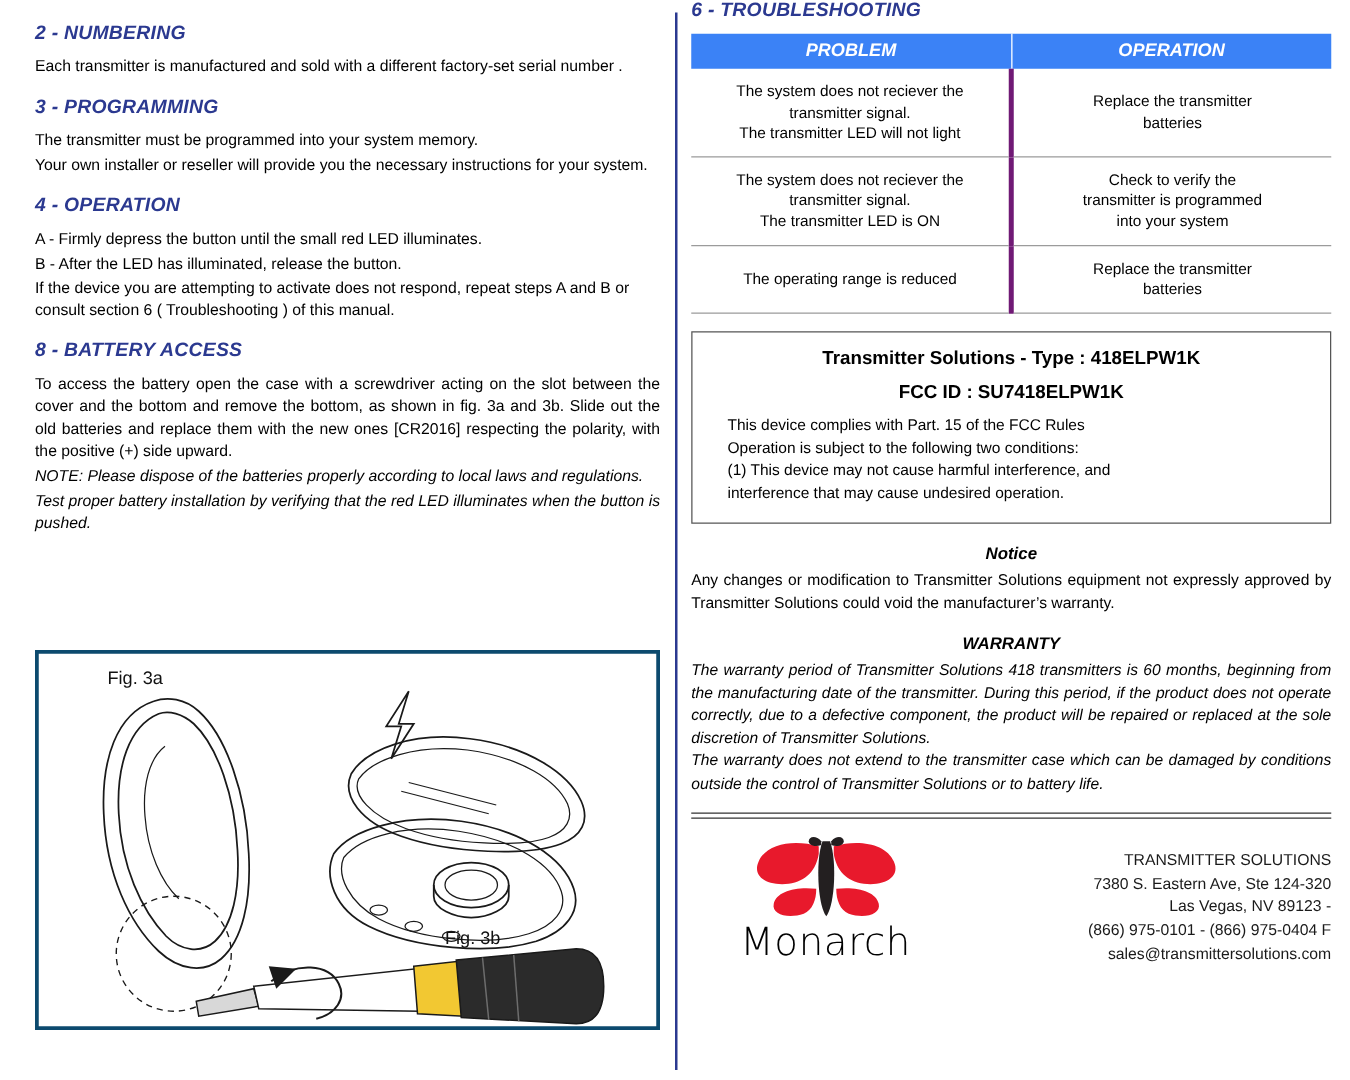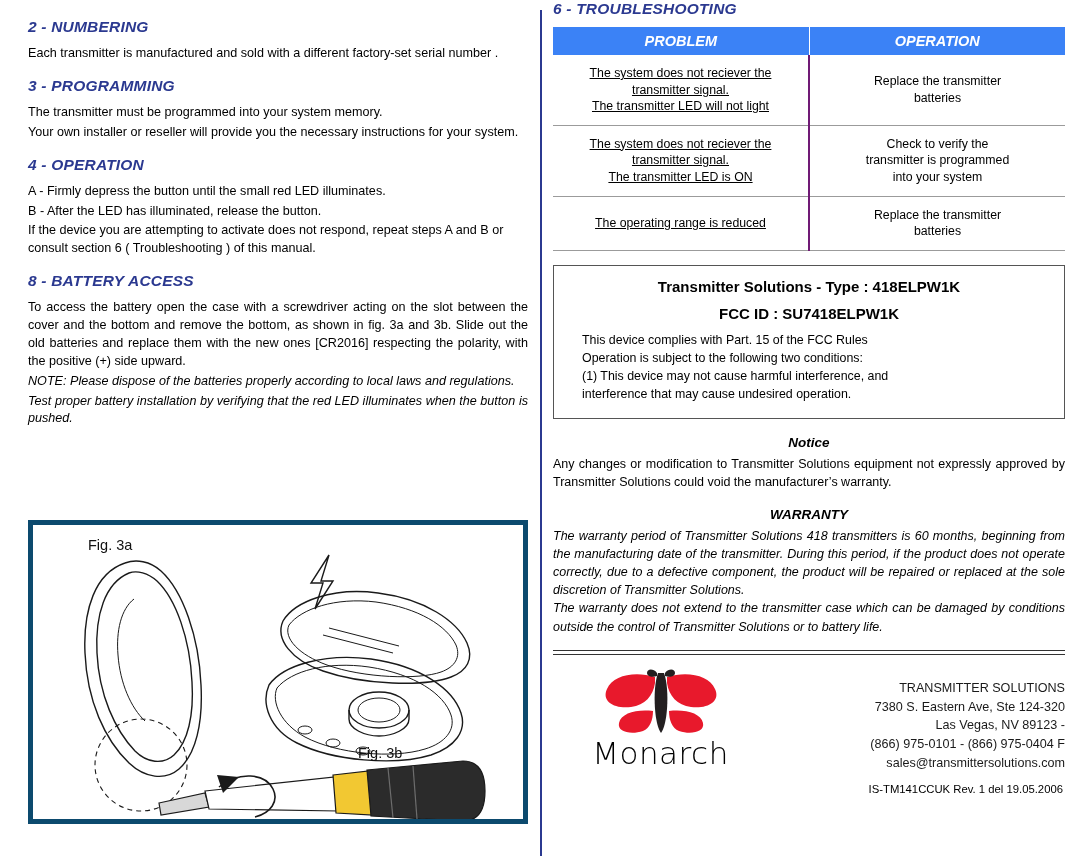--- a/index.html
+++ b/index.html
@@ -75,21 +75,21 @@
     border: none;
   }
   .ts-table td {
     font-size: 12.3px;
     text-align: center;
     padding: 10px 10px;
     line-height: 1.35;
     border-bottom: 1px solid #9b9b9b;
     vertical-align: middle;
   }
-  .ts-table td.first { border-right: 2px solid #701a75; text-decoration: underline; }
+  .ts-table td.first { border-right: 4px solid #701a75; }
   .ts-table tr.head-row th:first-child { border-right: 1px solid #ffffff; }
 
   
   .fcc-box {
     border: 1px solid #555;
     margin-top: 14px;
     padding: 10px 14px 14px 14px;
   }
   .fcc-title {
     text-align: center;
@@ -176,21 +176,21 @@
     padding-right: 2px;
   }
 
   
   .figbox {
     position: absolute;
     left: 28px;
     top: 520px;
     width: 500px;
     height: 304px;
-    border: 5px solid #0c4a6e;
+    border: 3px solid #0c4a6e;
     box-sizing: border-box;
     overflow: hidden;
   }
   .fig-label {
     position: absolute;
     font-size: 14.5px;
     color: #111;
   }
   .fig-a { left: 55px; top: 12px; }
   .fig-b { left: 325px; top: 220px; }
@@ -355,16 +355,15 @@
       </div>
       <div class="addr">
         <div>TRANSMITTER SOLUTIONS</div>
         <div>7380 S. Eastern Ave, Ste 124-320</div>
         <div>Las Vegas, NV 89123 -</div>
         <div>(866) 975-0101 - (866) 975-0404 F</div>
         <div>sales@transmittersolutions.com</div>
       </div>
     </div>
 
-    <div class="revline">IS-TM141CCUK Rev. 1 del 19.05.2006</div>
   </div>
 
 </div>
 
 </body></html>

